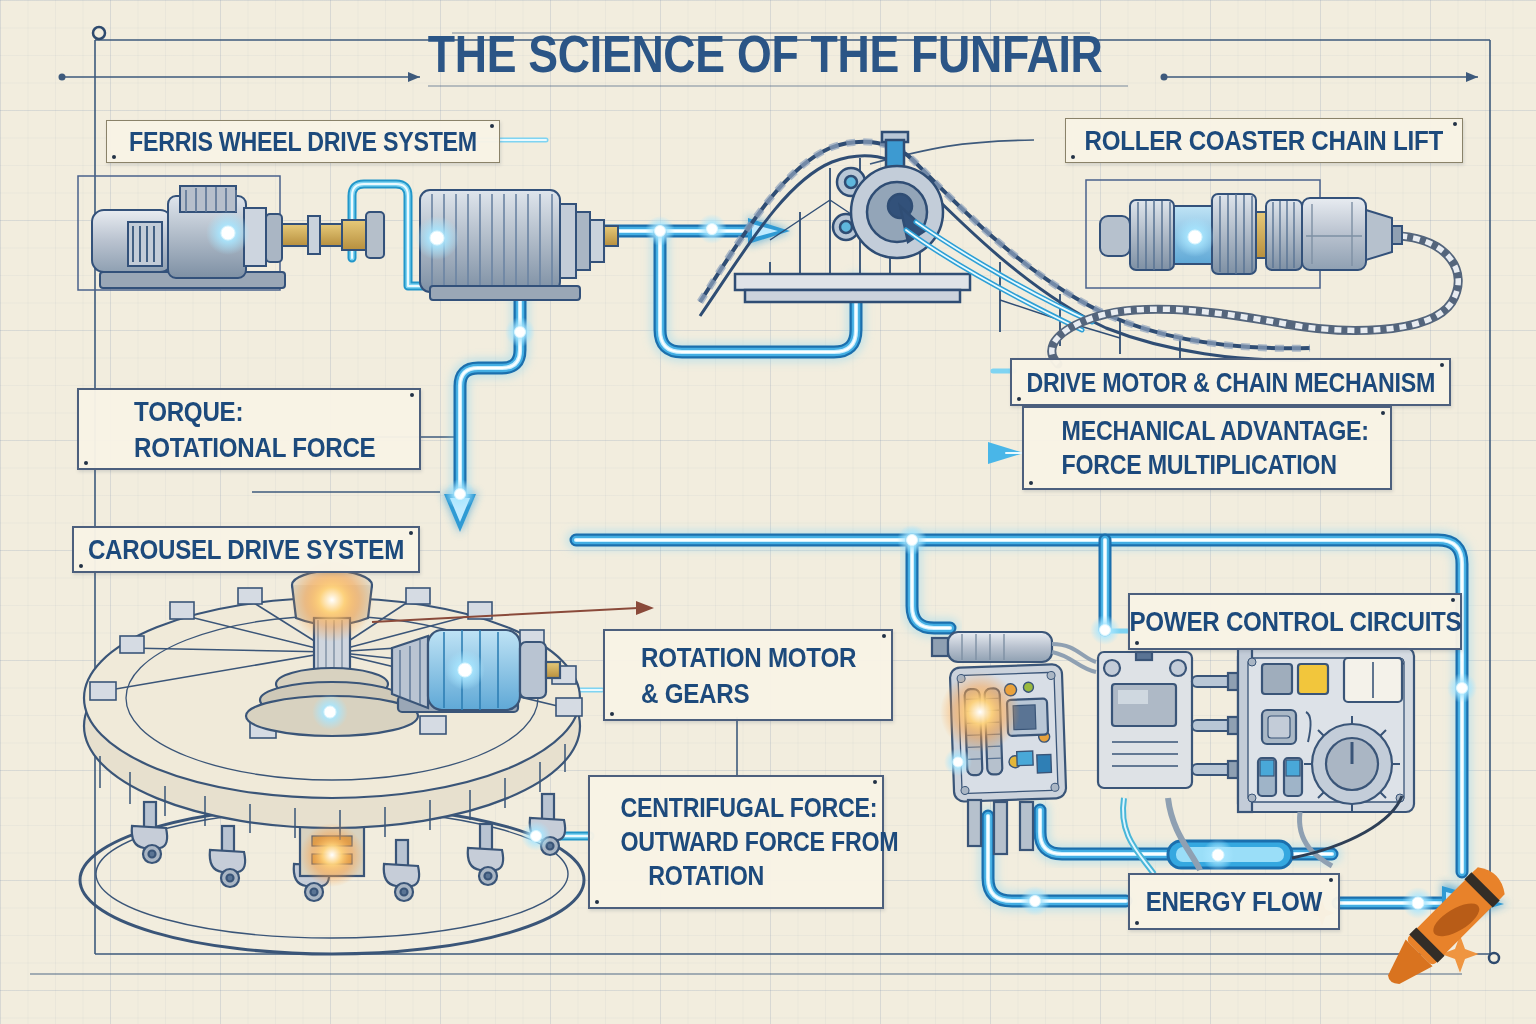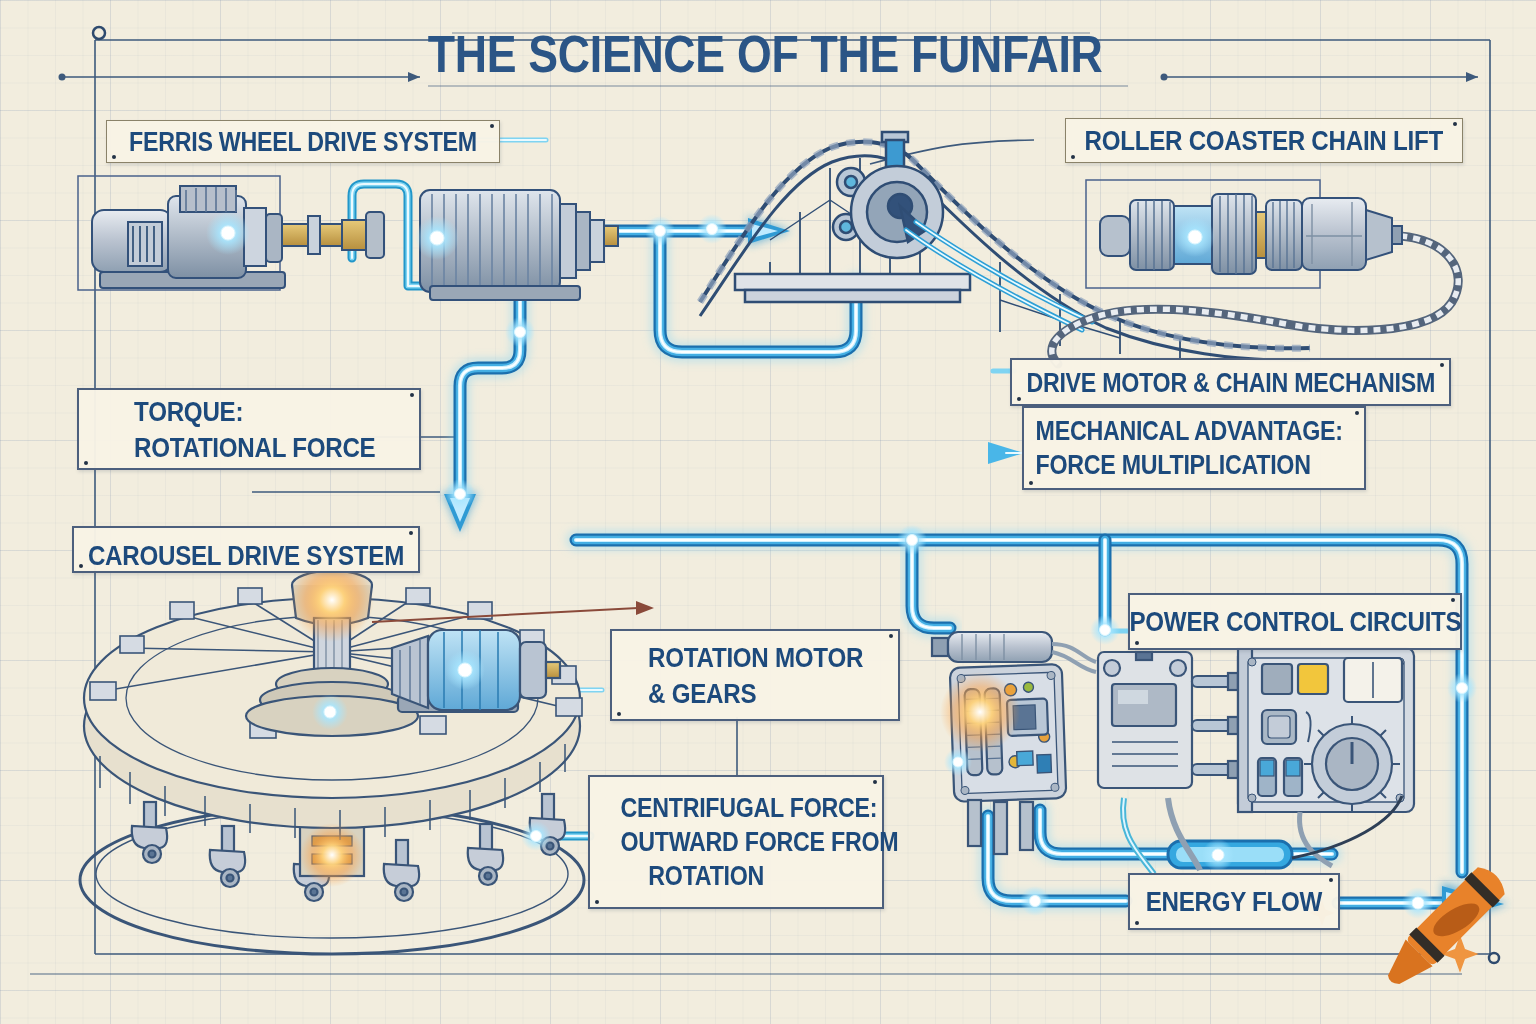--- a/index.html
+++ b/index.html
@@ -511,44 +511,44 @@
 </div>
 
 
 <div class="lbl left" style="left:77px;top:388px;width:294px;height:78px;font-size:26px;padding-left:46px;">
   <div class="lines t">
     <span>TORQUE:</span>
     <span>ROTATIONAL FORCE</span>
   </div>
 </div>
 
-<div class="lbl" style="left:72px;top:526px;width:344px;height:43px;font-size:26px;align-items:flex-end;">
+<div class="lbl" style="left:72px;top:526px;width:344px;height:43px;font-size:26px;">
   <span class="t">CAROUSEL DRIVE SYSTEM</span>
 </div>
 
 <div class="lbl thin" style="left:1034px;top:118px;width:396px;height:43px;font-size:26px;align-items:center;">
   <span class="t">ROLLER COASTER CHAIN LIFT</span>
 </div>
 
 <div class="lbl" style="left:1010px;top:350px;width:437px;height:44px;font-size:25px;margin-top:8px;">
   <span class="t">DRIVE MOTOR &amp; CHAIN MECHANISM</span>
 </div>
 
-<div class="lbl left" style="left:1022px;top:406px;width:340px;height:80px;font-size:25px;">
+<div class="lbl left" style="left:1022px;top:406px;width:340px;height:80px;font-size:25px;padding-left:26px;">
   <div class="lines t">
     <span>MECHANICAL ADVANTAGE:</span>
     <span>FORCE MULTIPLICATION</span>
   </div>
 </div>
 
 <div class="lbl" style="left:1128px;top:593px;width:330px;height:53px;font-size:26px;">
   <span class="t">POWER CONTROL CIRCUITS</span>
 </div>
 
-<div class="lbl left" style="left:603px;top:629px;width:258px;height:88px;font-size:26px;padding-left:28px;margin-left:7px;">
+<div class="lbl left" style="left:603px;top:629px;width:258px;height:88px;font-size:26px;padding-left:28px;">
   <div class="lines t">
     <span>ROTATION MOTOR</span>
     <span>&amp; GEARS</span>
   </div>
 </div>
 
 <div class="lbl left" style="left:588px;top:775px;width:272px;height:130px;font-size:25px;padding-left:20px;">
   <div class="lines t">
     <span>CENTRIFUGAL FORCE:</span>
     <span>OUTWARD FORCE FROM</span>

